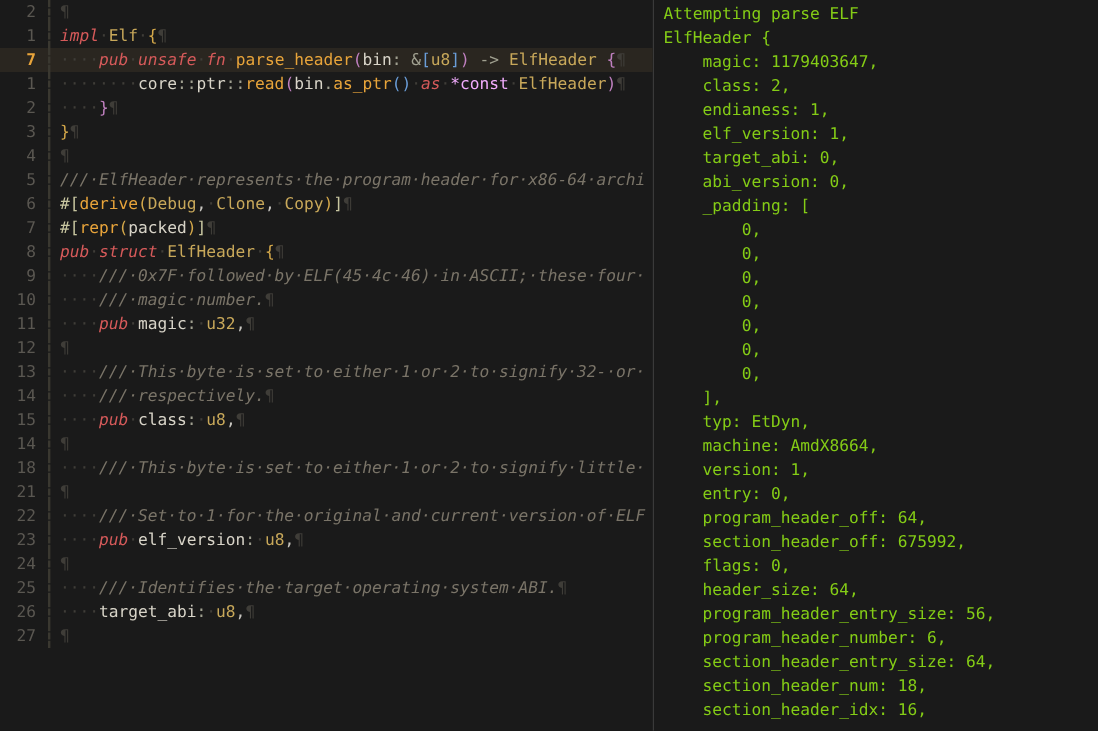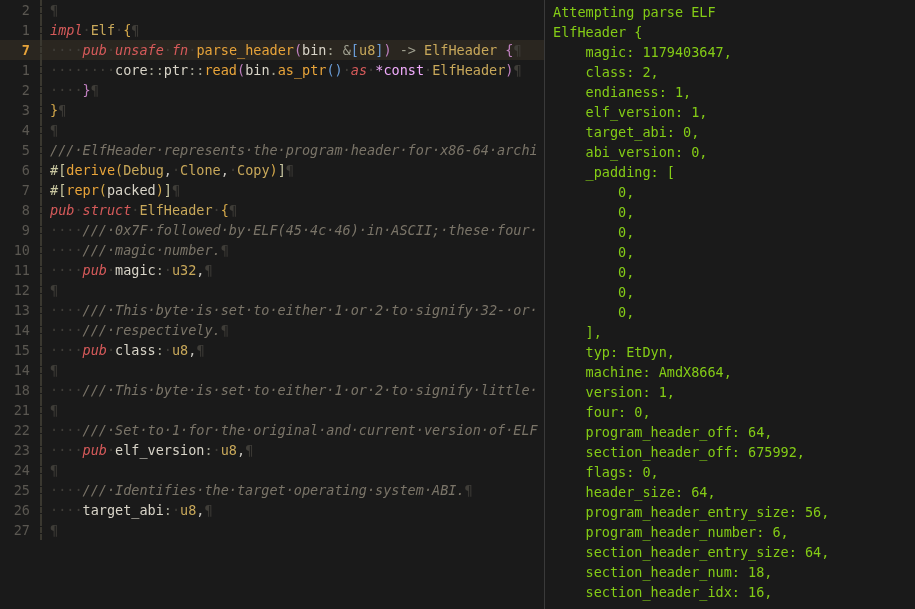--- a/index.html
+++ b/index.html
@@ -120,21 +120,21 @@
     <div class="out-line">        0,</div>
     <div class="out-line">        0,</div>
     <div class="out-line">        0,</div>
     <div class="out-line">        0,</div>
     <div class="out-line">        0,</div>
     <div class="out-line">        0,</div>
     <div class="out-line">    ],</div>
     <div class="out-line">    typ: EtDyn,</div>
     <div class="out-line">    machine: AmdX8664,</div>
     <div class="out-line">    version: 1,</div>
-    <div class="out-line">    four: 0,</div>
+    <div class="out-line">    entry: 0,</div>
     <div class="out-line">    program_header_off: 64,</div>
     <div class="out-line">    section_header_off: 675992,</div>
     <div class="out-line">    flags: 0,</div>
     <div class="out-line">    header_size: 64,</div>
     <div class="out-line">    program_header_entry_size: 56,</div>
     <div class="out-line">    program_header_number: 6,</div>
     <div class="out-line">    section_header_entry_size: 64,</div>
     <div class="out-line">    section_header_num: 18,</div>
     <div class="out-line">    section_header_idx: 16,</div>
   </div>

